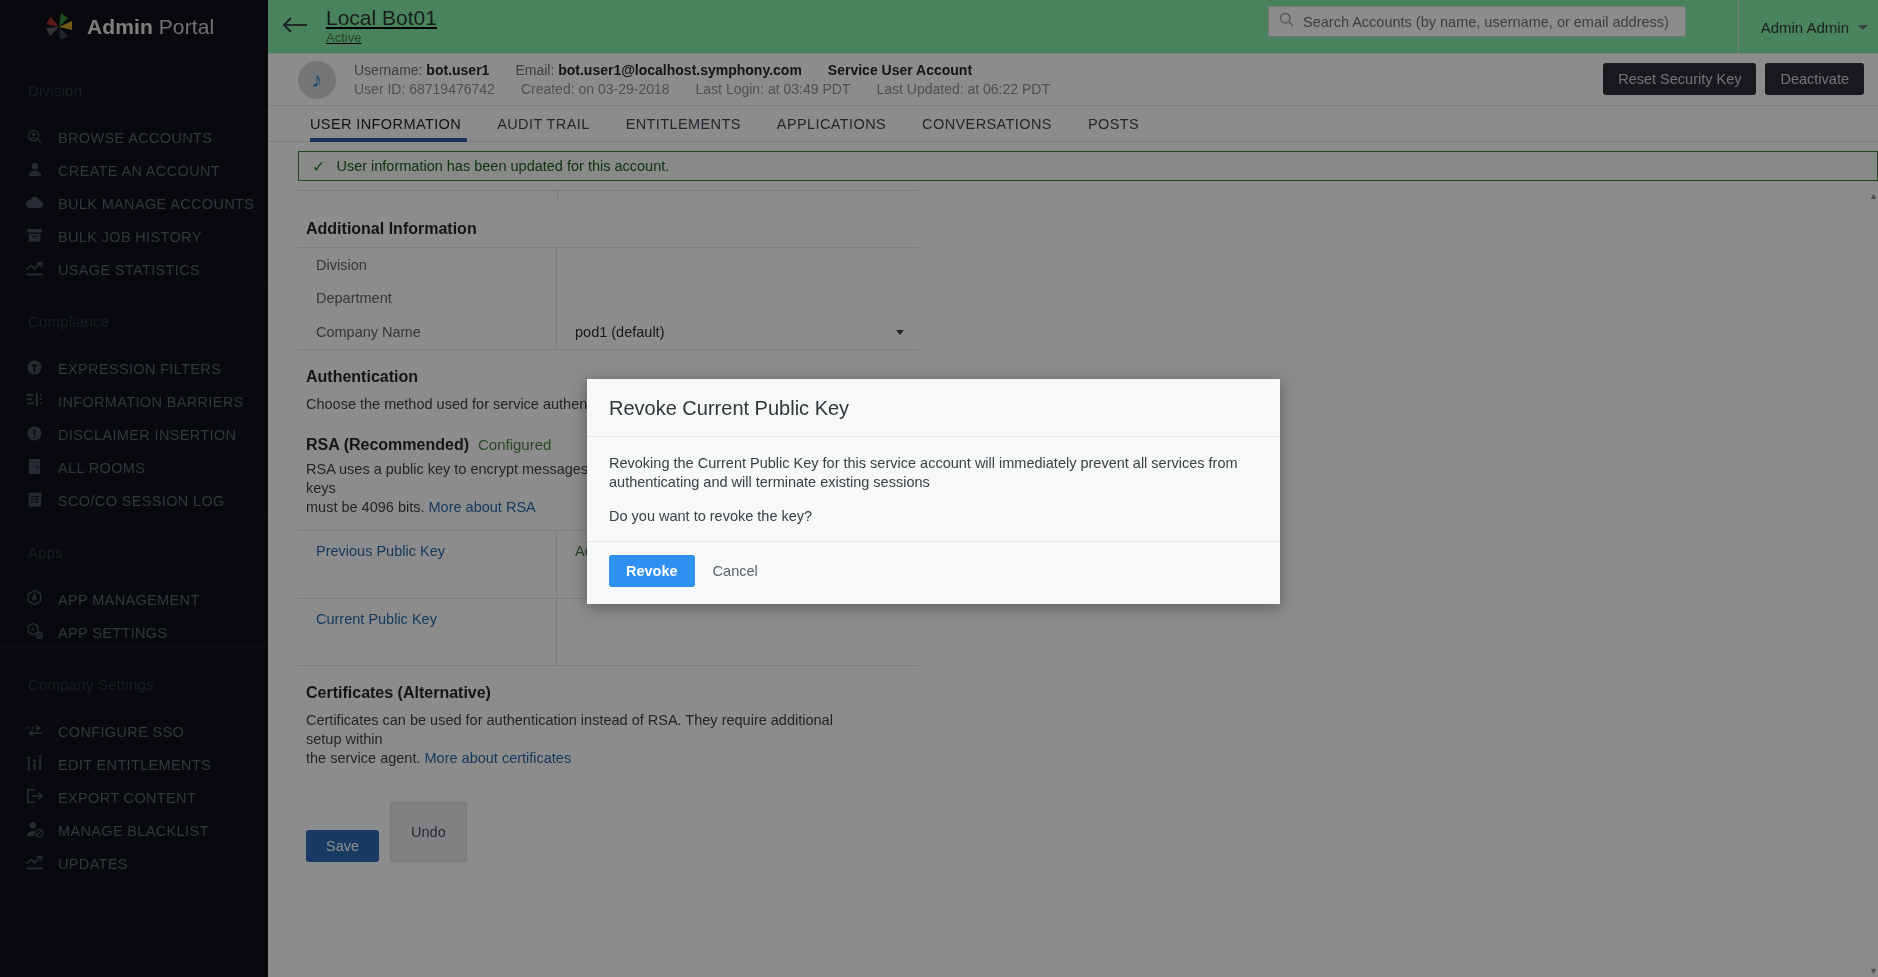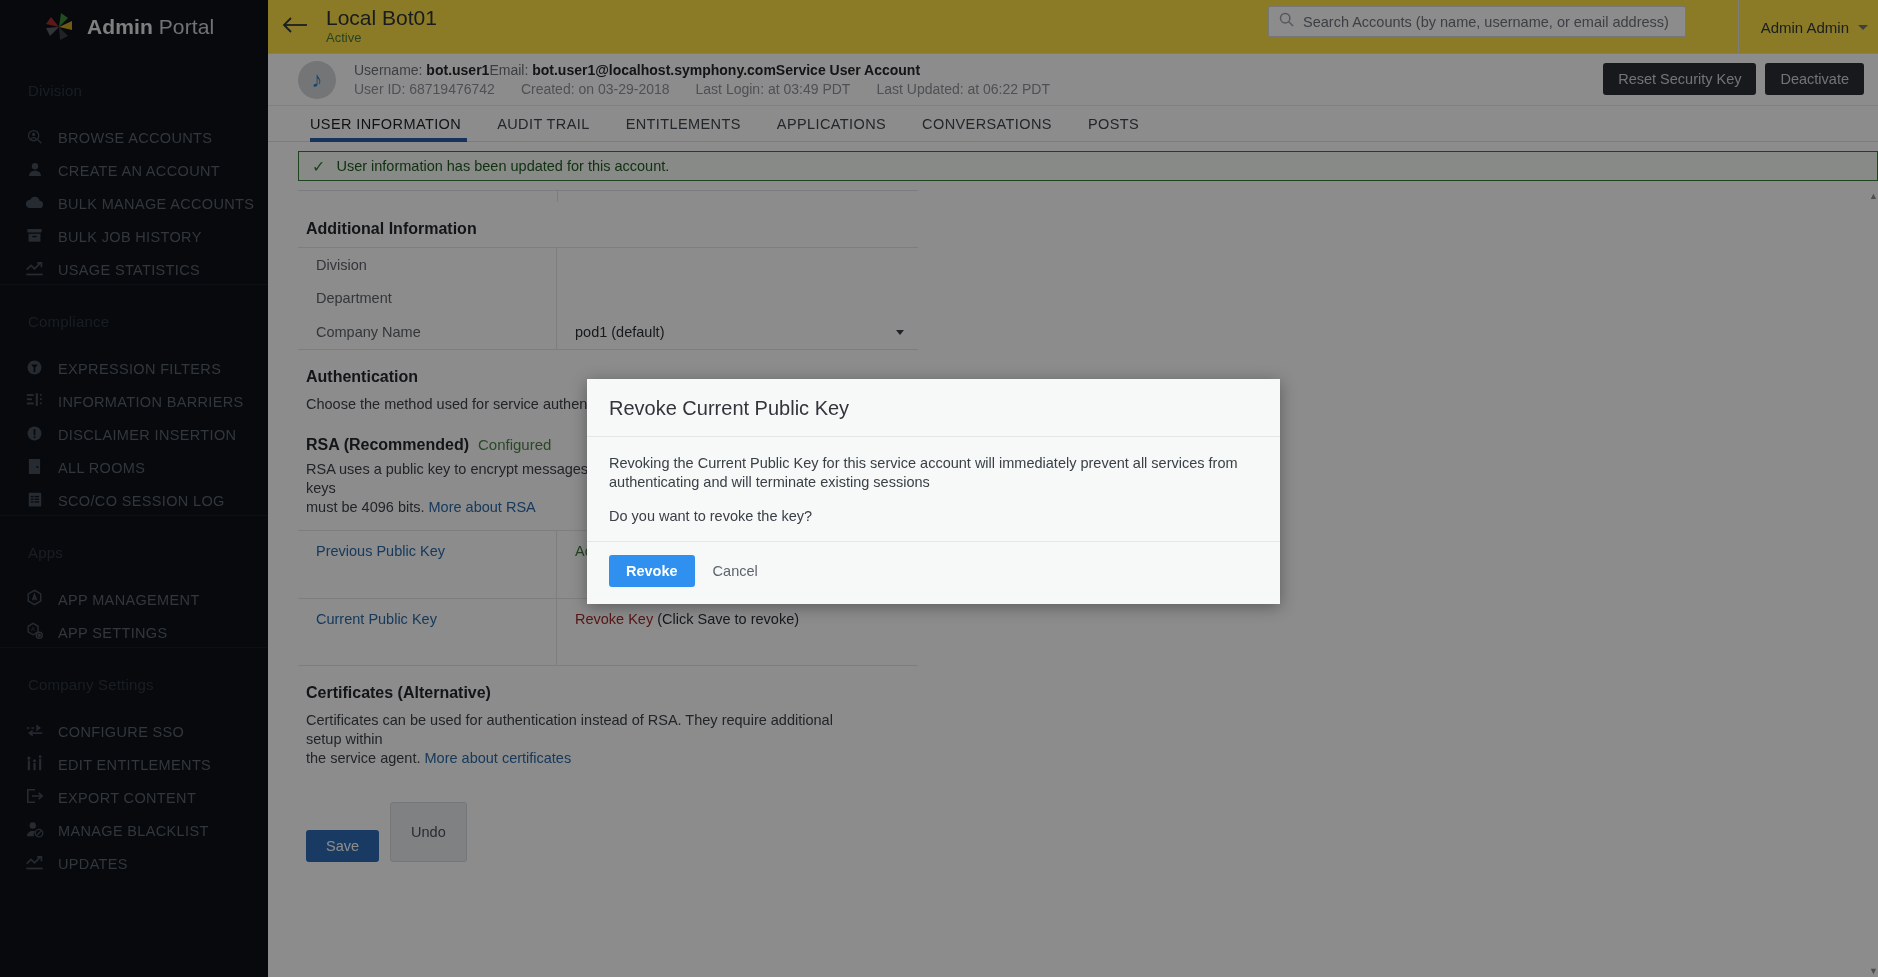--- a/index.html
+++ b/index.html
@@ -73,22 +73,23 @@
     position: relative;
     background: #fff;
     overflow: hidden;
   }
 
   
   .topbar {
     height: 54px;
     display: flex; align-items: center;
     border-bottom: 1px solid #e2e4e7;
-    background: #fde047;
+    background: #86efac;
     position: relative;
+    text-decoration: underline;
   }
   .back-btn {
     width: 54px; height: 54px;
     display: flex; align-items: center; justify-content: center;
     cursor: pointer;
     color: #33383d;
   }
   .title-wrap { padding-left: 4px; padding-bottom: 2px; }
   .page-title {
     font-size: 21px; color: #2e3338; font-weight: normal;
@@ -139,21 +140,21 @@
   .avatar {
     width: 38px; height: 38px; border-radius: 50%;
     background: #d2d5d9;
     display: flex; align-items: center; justify-content: center;
     flex: 0 0 38px;
     color: #2f7fc1;
     font-size: 22px;
     margin-right: 18px;
   }
   .acct-lines { display: flex; flex-direction: column; gap: 3px; }
-  .acct-line1 { display: flex; font-size: 14px; color: #6c727a; align-items: flex-end; }
+  .acct-line1 { display: flex; gap: 26px; font-size: 14px; color: #6c727a; align-items: flex-end; }
   .acct-line1 b { color: #23272b; font-weight: bold; }
   .acct-line1 .plain { color: #23272b; font-weight: bold; }
   .acct-line2 { display: flex; gap: 26px; font-size: 14px; color: #8d9299; }
   .acct-actions {
     position: absolute; right: 14px; top: 9px;
     display: flex; gap: 9px;
   }
   .btn-dark {
     background: #2b2f33; color: #cfd2d6;
     border: none; border-radius: 3px;
@@ -682,24 +683,20 @@
         <div class="ktable">
           <div class="krow">
             <div class="kname">Previous Public Key</div>
             <div class="kval">
               <span class="act">Active</span>
               <span>(never expires)</span>
             </div>
           </div>
           <div class="krow">
             <div class="kname">Current Public Key</div>
-            <div class="kval">
-              <span class="rev">Revoke Key</span>
-              <span>(Click Save to revoke)</span>
-            </div>
           </div>
         </div>
 
         <div class="sec-h">Certificates (Alternative)</div>
         <div class="para">
           <span>Certificates can be used for authentication instead of RSA. They require additional setup within</span><br>
           <span>the service agent.</span>
           <span class="lnk">More about certificates</span>
         </div>
 

